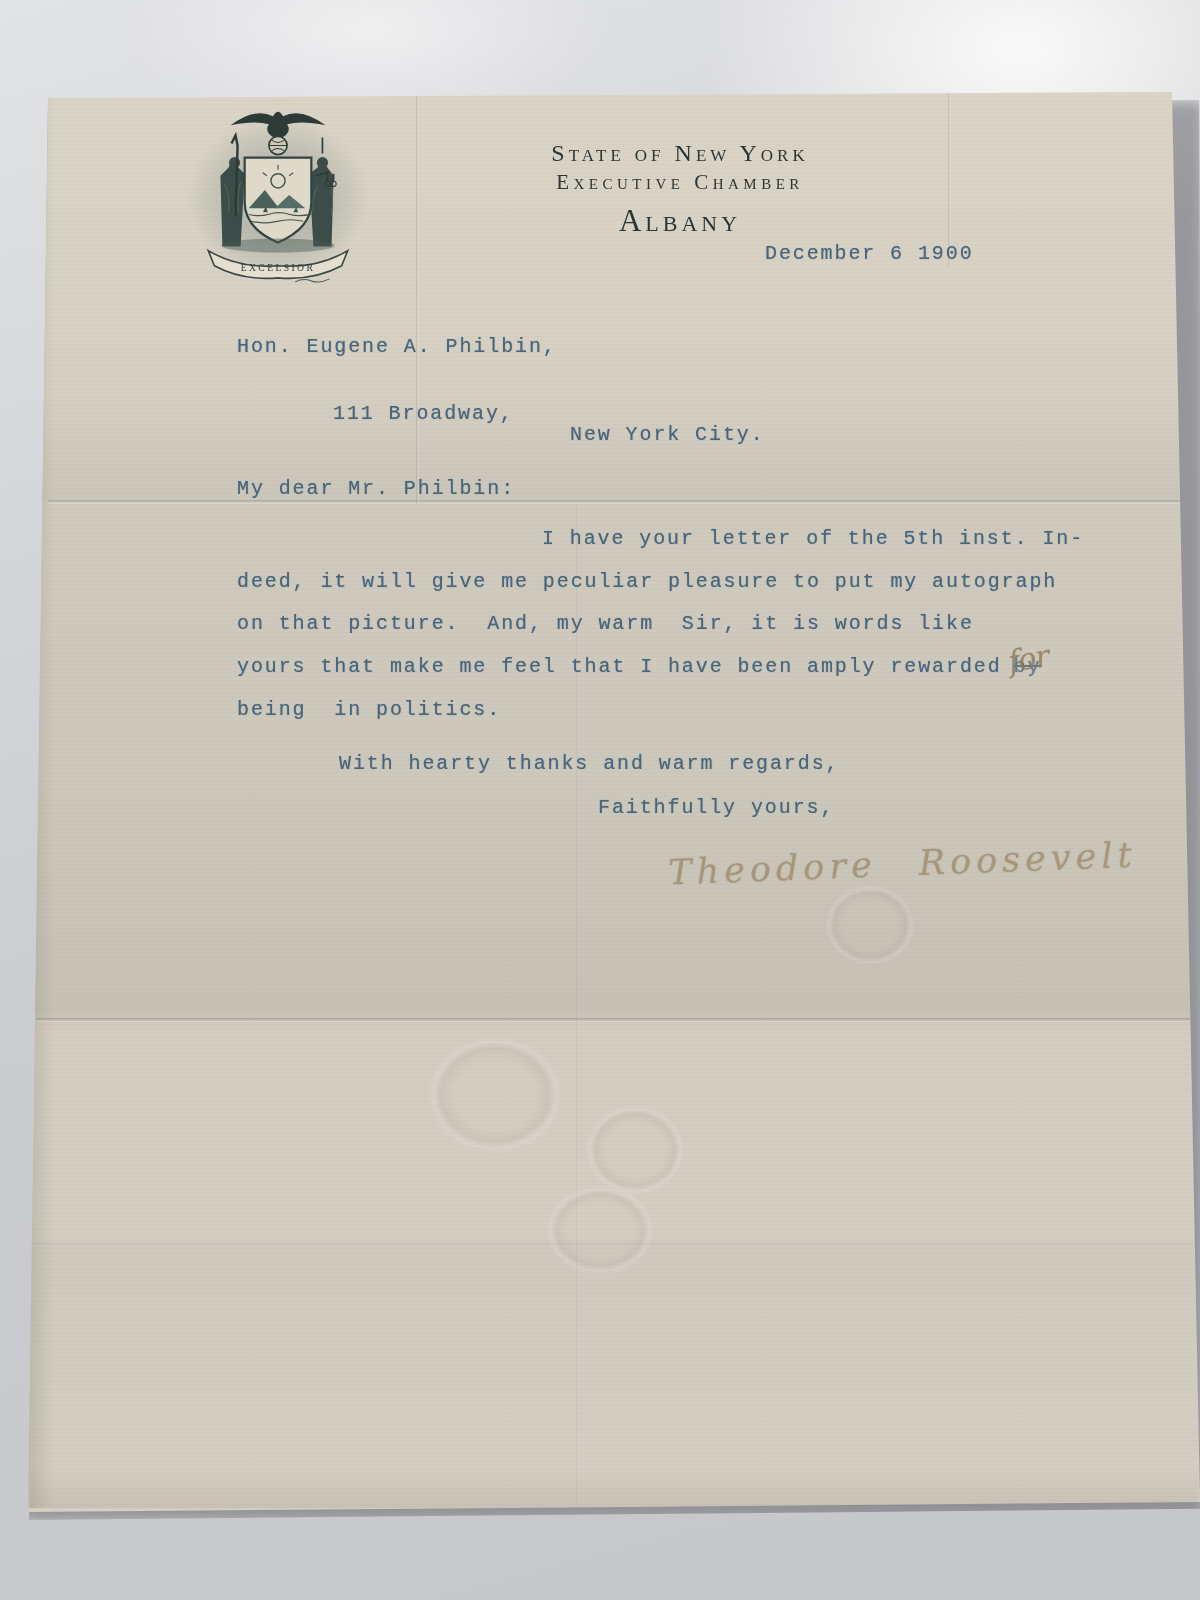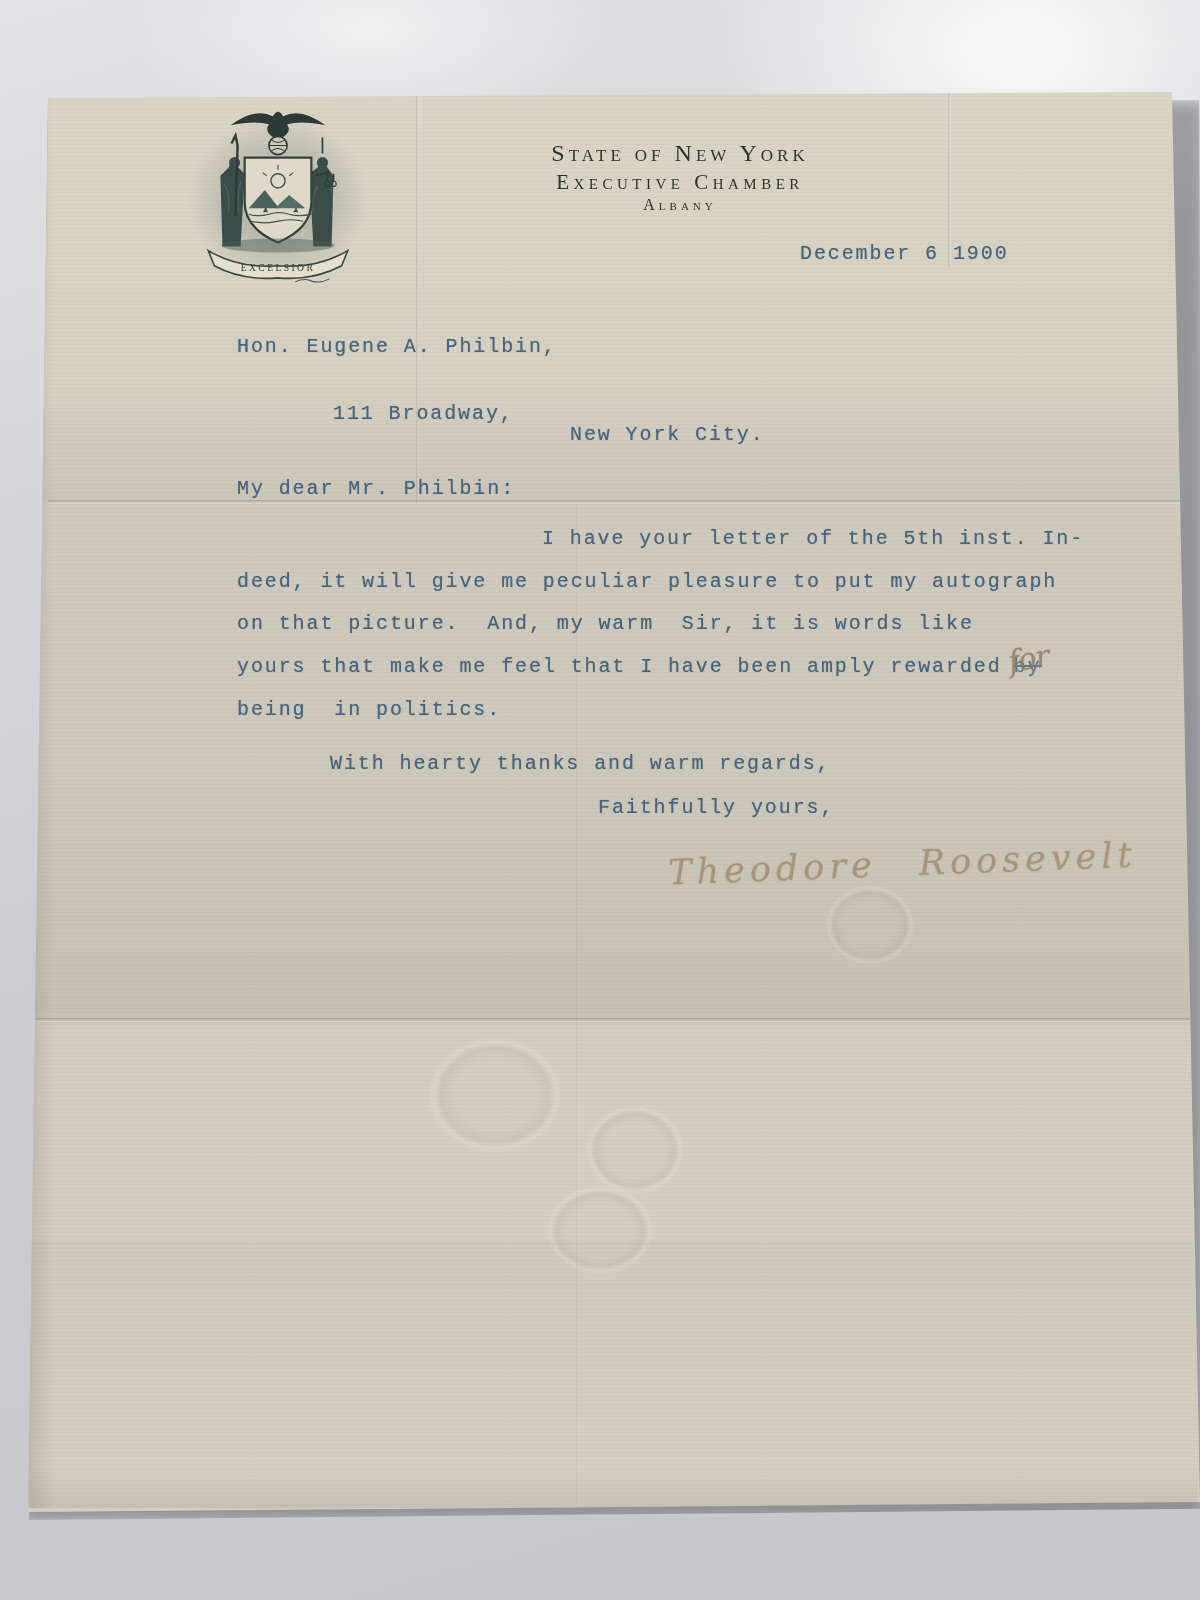--- a/index.html
+++ b/index.html
@@ -54,40 +54,40 @@
     background:linear-gradient(90deg,rgba(95,90,78,.18),rgba(0,0,0,0));}
   .edge-shade-bottom{position:absolute;left:30px;top:1468px;width:1168px;height:40px;
     background:linear-gradient(180deg,rgba(0,0,0,0),rgba(100,95,80,.12));}
 
   
   .crest{position:absolute;left:182px;top:103px;width:192px;height:182px;}
   .lh-text{position:absolute;text-align:center;color:#2b3533;
     font-family:"Liberation Serif",serif;font-variant:small-caps;white-space:nowrap;}
   .lh-org{left:458px;top:140px;width:444px;font-size:24px;letter-spacing:4px;}
   .lh-office{left:438px;top:170px;width:484px;font-size:21px;letter-spacing:4.5px;}
-  .lh-city{left:555px;top:196px;width:250px;font-size:16px;letter-spacing:4px;}
+  .lh-city{left:555px;top:203px;width:250px;font-size:31px;letter-spacing:4px;}
 
   
   .tline{
     position:absolute;white-space:pre;
     font-family:"Liberation Mono","DejaVu Sans Mono",monospace;
     font-size:20px;letter-spacing:1.9px;color:#49657c;
     text-shadow:0 0 1px rgba(62,92,116,.55);
   }
-  .l-date{left:765px;top:242px;margin-left:35px;}
+  .l-date{left:765px;top:242px;}
   .l-addr1{left:237px;top:335px;}
   .l-addr2{left:333px;top:402px;}
   .l-addr3{left:570px;top:423px;}
   .l-salut{left:237px;top:477px;}
   .l-b1{left:542px;top:527px;}
   .l-b2{left:237px;top:570px;}
   .l-b3{left:237px;top:612px;}
   .l-b4{left:237px;top:655px;}
   .l-b5{left:237px;top:698px;}
-  .l-regards{left:330px;top:752px;}
+  .l-regards{left:339px;top:752px;}
   .l-faith{left:598px;top:796px;}
 
   .corr{position:relative;display:inline-block;margin-left:12px;}
   .struck{text-decoration:line-through;text-decoration-thickness:2px;opacity:.8;}
   .hand{
     position:absolute;left:-6px;top:-14px;
     font-family:"DejaVu Serif",serif;font-style:italic;font-size:30px;
     color:#8d7b5c;opacity:.8;transform:rotate(-10deg);letter-spacing:-1px;
     text-shadow:0 0 1px rgba(130,112,82,.5);
   }

